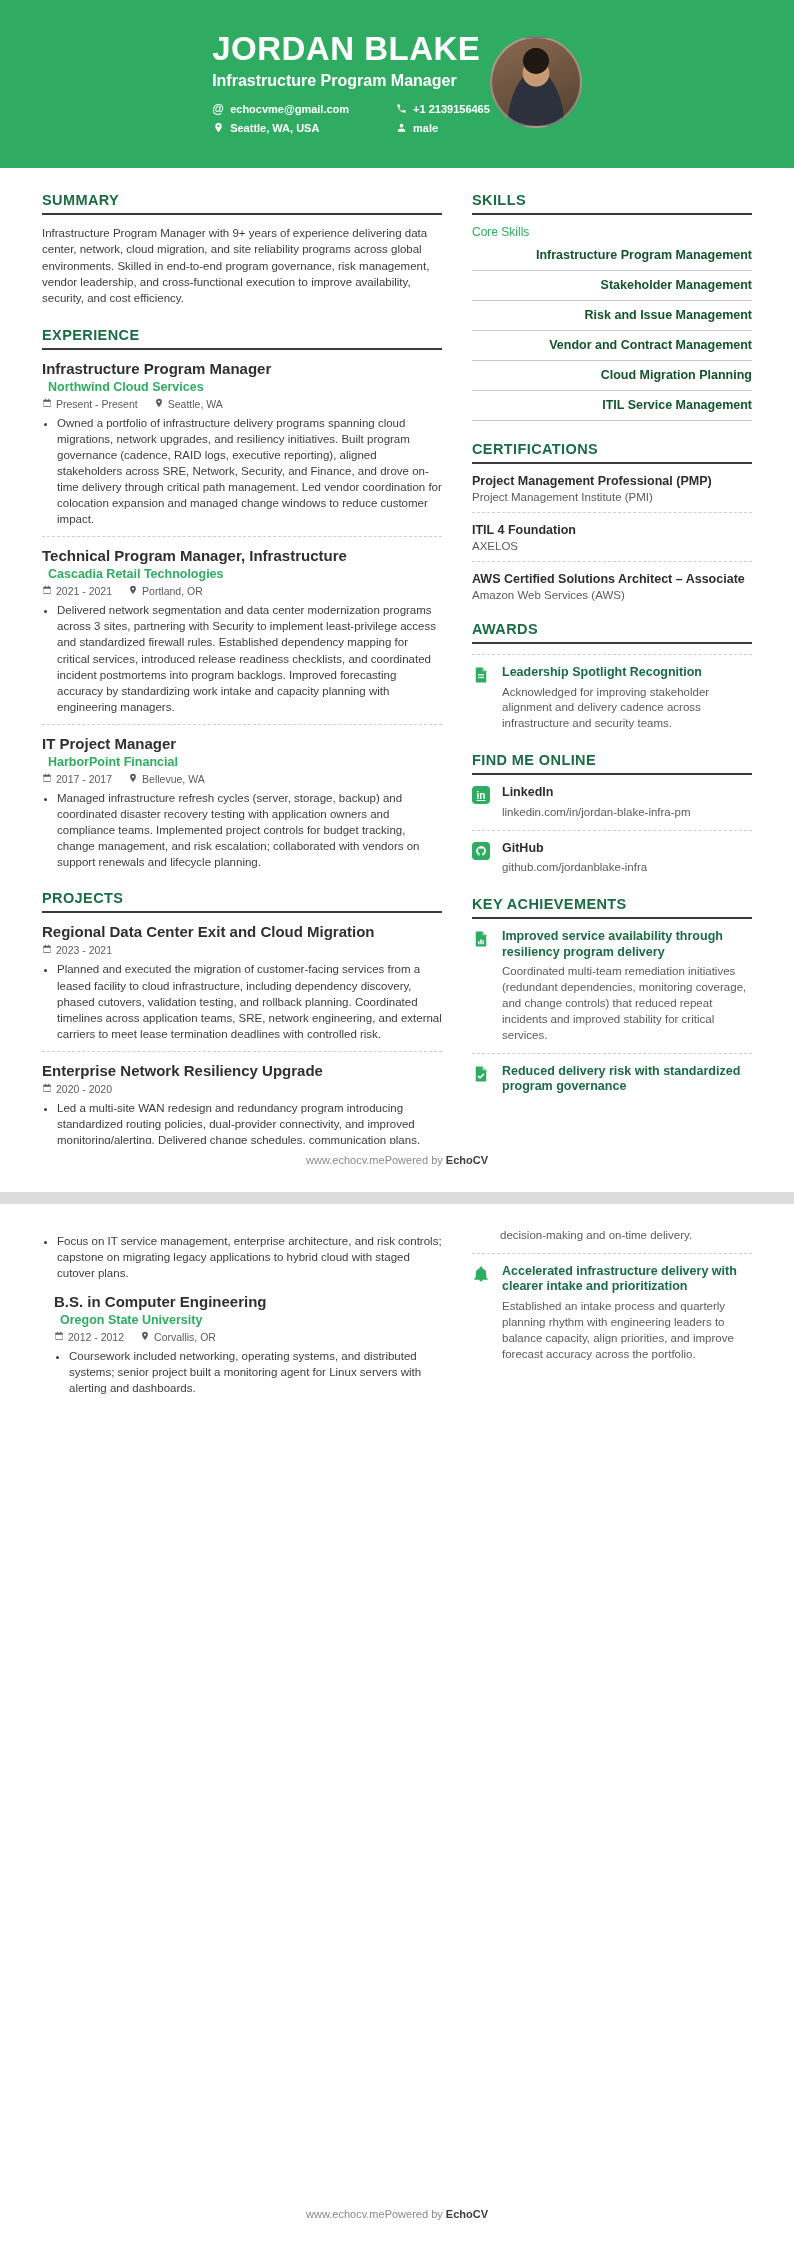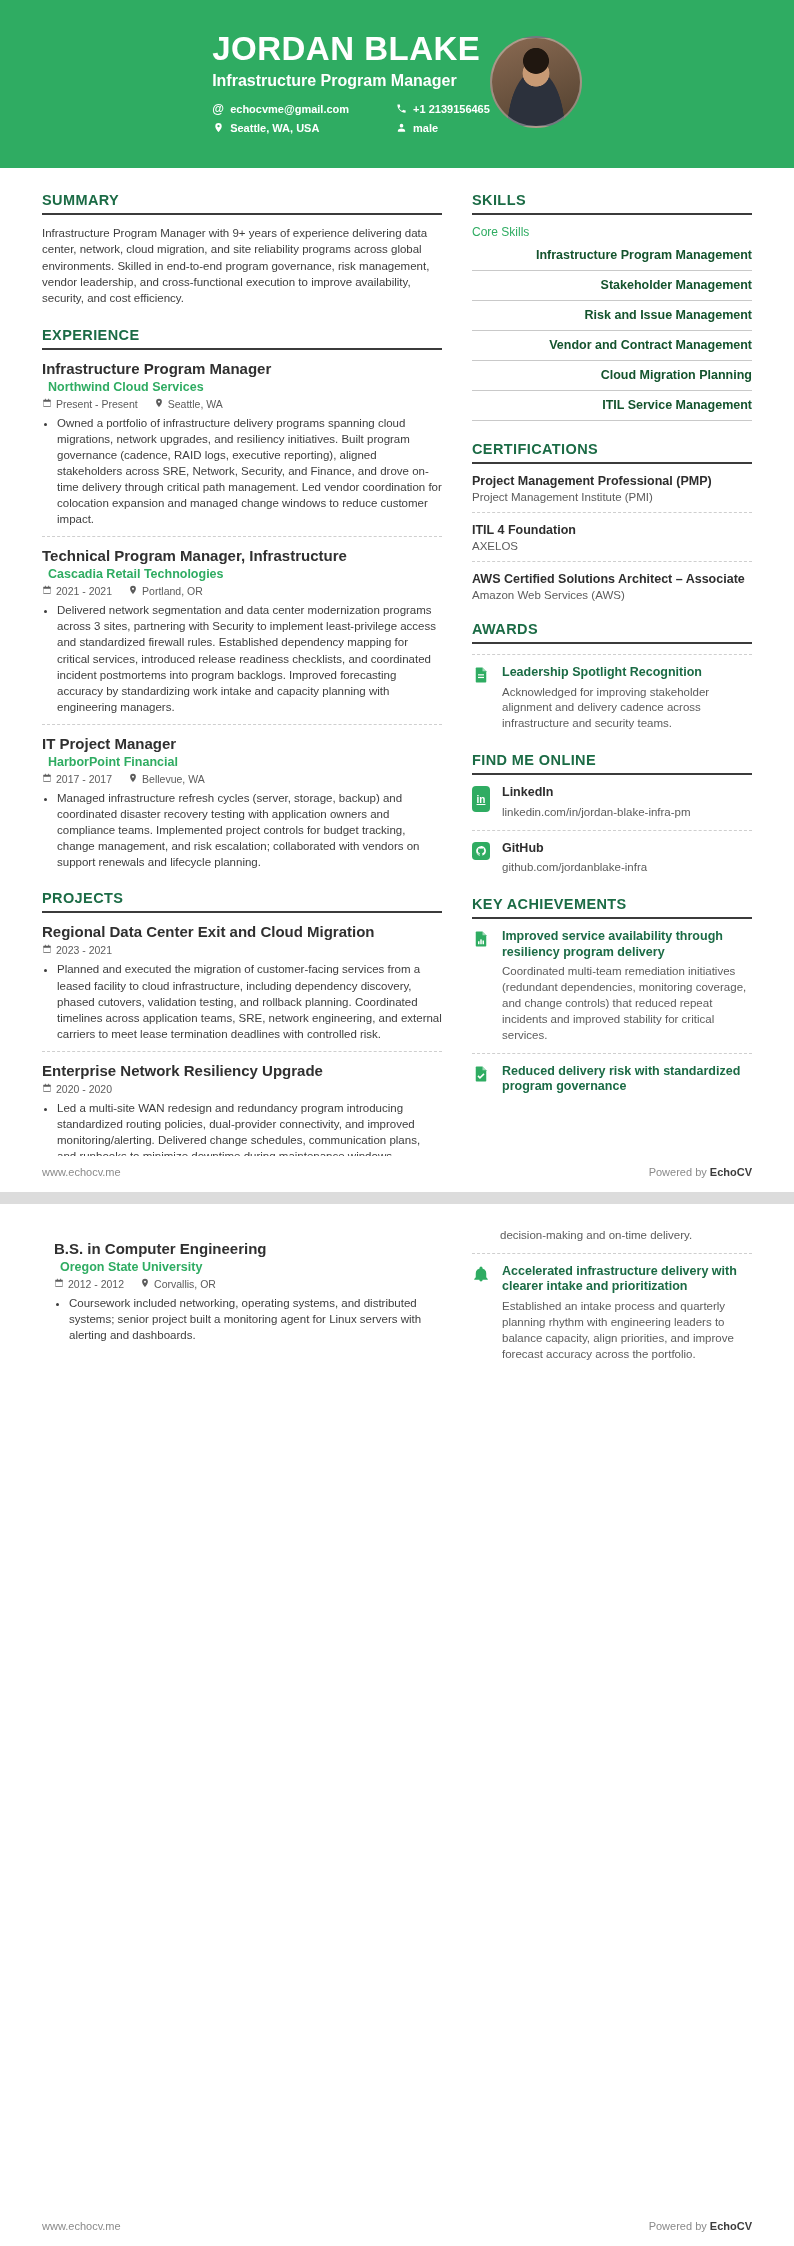--- a/index.html
+++ b/index.html
@@ -57,26 +57,26 @@
   .skill-group-label{font-size:12px;font-weight:normal;color:var(--accent);margin-bottom:2px;}
   .skill-item{font-size:12.5px;font-weight:bold;color:#14532d;padding:7px 0 8px 0;border-bottom:1px solid #c9c9c9;text-align:right;}
   .cert-name{font-size:12.5px;font-weight:bold;color:#2e2e2e;}
   .cert-issuer{font-size:11.5px;color:var(--muted);margin-top:3px;}
   .icon-item{display:flex;gap:10px;align-items:flex-start;}
   .icon-cell{flex:none;width:20px;color:var(--accent);padding-top:1px;}
   .icon-body{min-width:0;}
   .item-title{font-size:12.5px;font-weight:bold;color:var(--heading);line-height:1.25;}
   .item-title.plain{color:#2e2e2e;}
   .item-desc{font-size:11.5px;color:var(--muted);line-height:1.38;margin-top:4px;}
-  .badge{display:flex;align-items:center;justify-content:center;width:18px;height:26px;border-radius:4px;background:var(--accent);color:#fff;font-weight:bold;font-size:10px;text-decoration:underline;}
+  .badge{display:flex;align-items:center;justify-content:center;width:18px;height:18px;border-radius:4px;background:var(--accent);color:#fff;font-weight:bold;font-size:10px;text-decoration:underline;}
   .ach-cont{margin:0 0 2px 28px;font-size:11.5px;color:var(--muted);line-height:1.38;}
   .cont-indent{margin-left:0;}
 
   
-  .page-footer{flex:none;margin-top:auto;display:flex;justify-content:space-between;align-items:baseline;padding:10px 42px 14px 42px;font-size:11px;color:#8a8a8a;}
+  .page-footer{flex:none;margin-top:auto;display:flex;justify-content:center;align-items:baseline;padding:10px 42px 26px 42px;font-size:11px;color:#8a8a8a;}
   .powered{color:#8a8a8a;}
   .brand{color:#3c3c3c;font-weight:bold;}
 </style>
 </head>
 <body>
 
 <div class="canvas">
 
   <header class="header">
     <div class="header-left">
@@ -353,20 +353,23 @@
         <span class="brand">EchoCV</span>
       </span>
     </div>
   </section>
 
   <div class="page-gap"></div>
 
   <section class="page page2">
     <div class="columns">
       <div class="col-left">
+        <ul class="bullets cont-indent">
+          <li>Focus on IT service management, enterprise architecture, and risk controls; capstone on migrating legacy applications to hybrid cloud with staged cutover plans.</li>
+        </ul>
 
         <article class="entry" style="margin-top:12px;margin-left:12px;">
           <h3 class="entry-title">B.S. in Computer Engineering</h3>
           <div class="entry-company">Oregon State University</div>
           <div class="meta">
             <span class="meta-item">
               <span><svg viewBox="0 0 24 24" width="10" height="10" fill="currentColor">
                     <path d="M7 2h2v2h6V2h2v2h3a1 1 0 0 1 1 1v15a1 1 0 0 1-1 1H4a1 1 0 0 1-1-1V5a1 1 0 0 1 1-1h3V2zm13 7H4v10h16V9z"></path>
                   </svg></span>
               <span>2012 - 2012</span>

